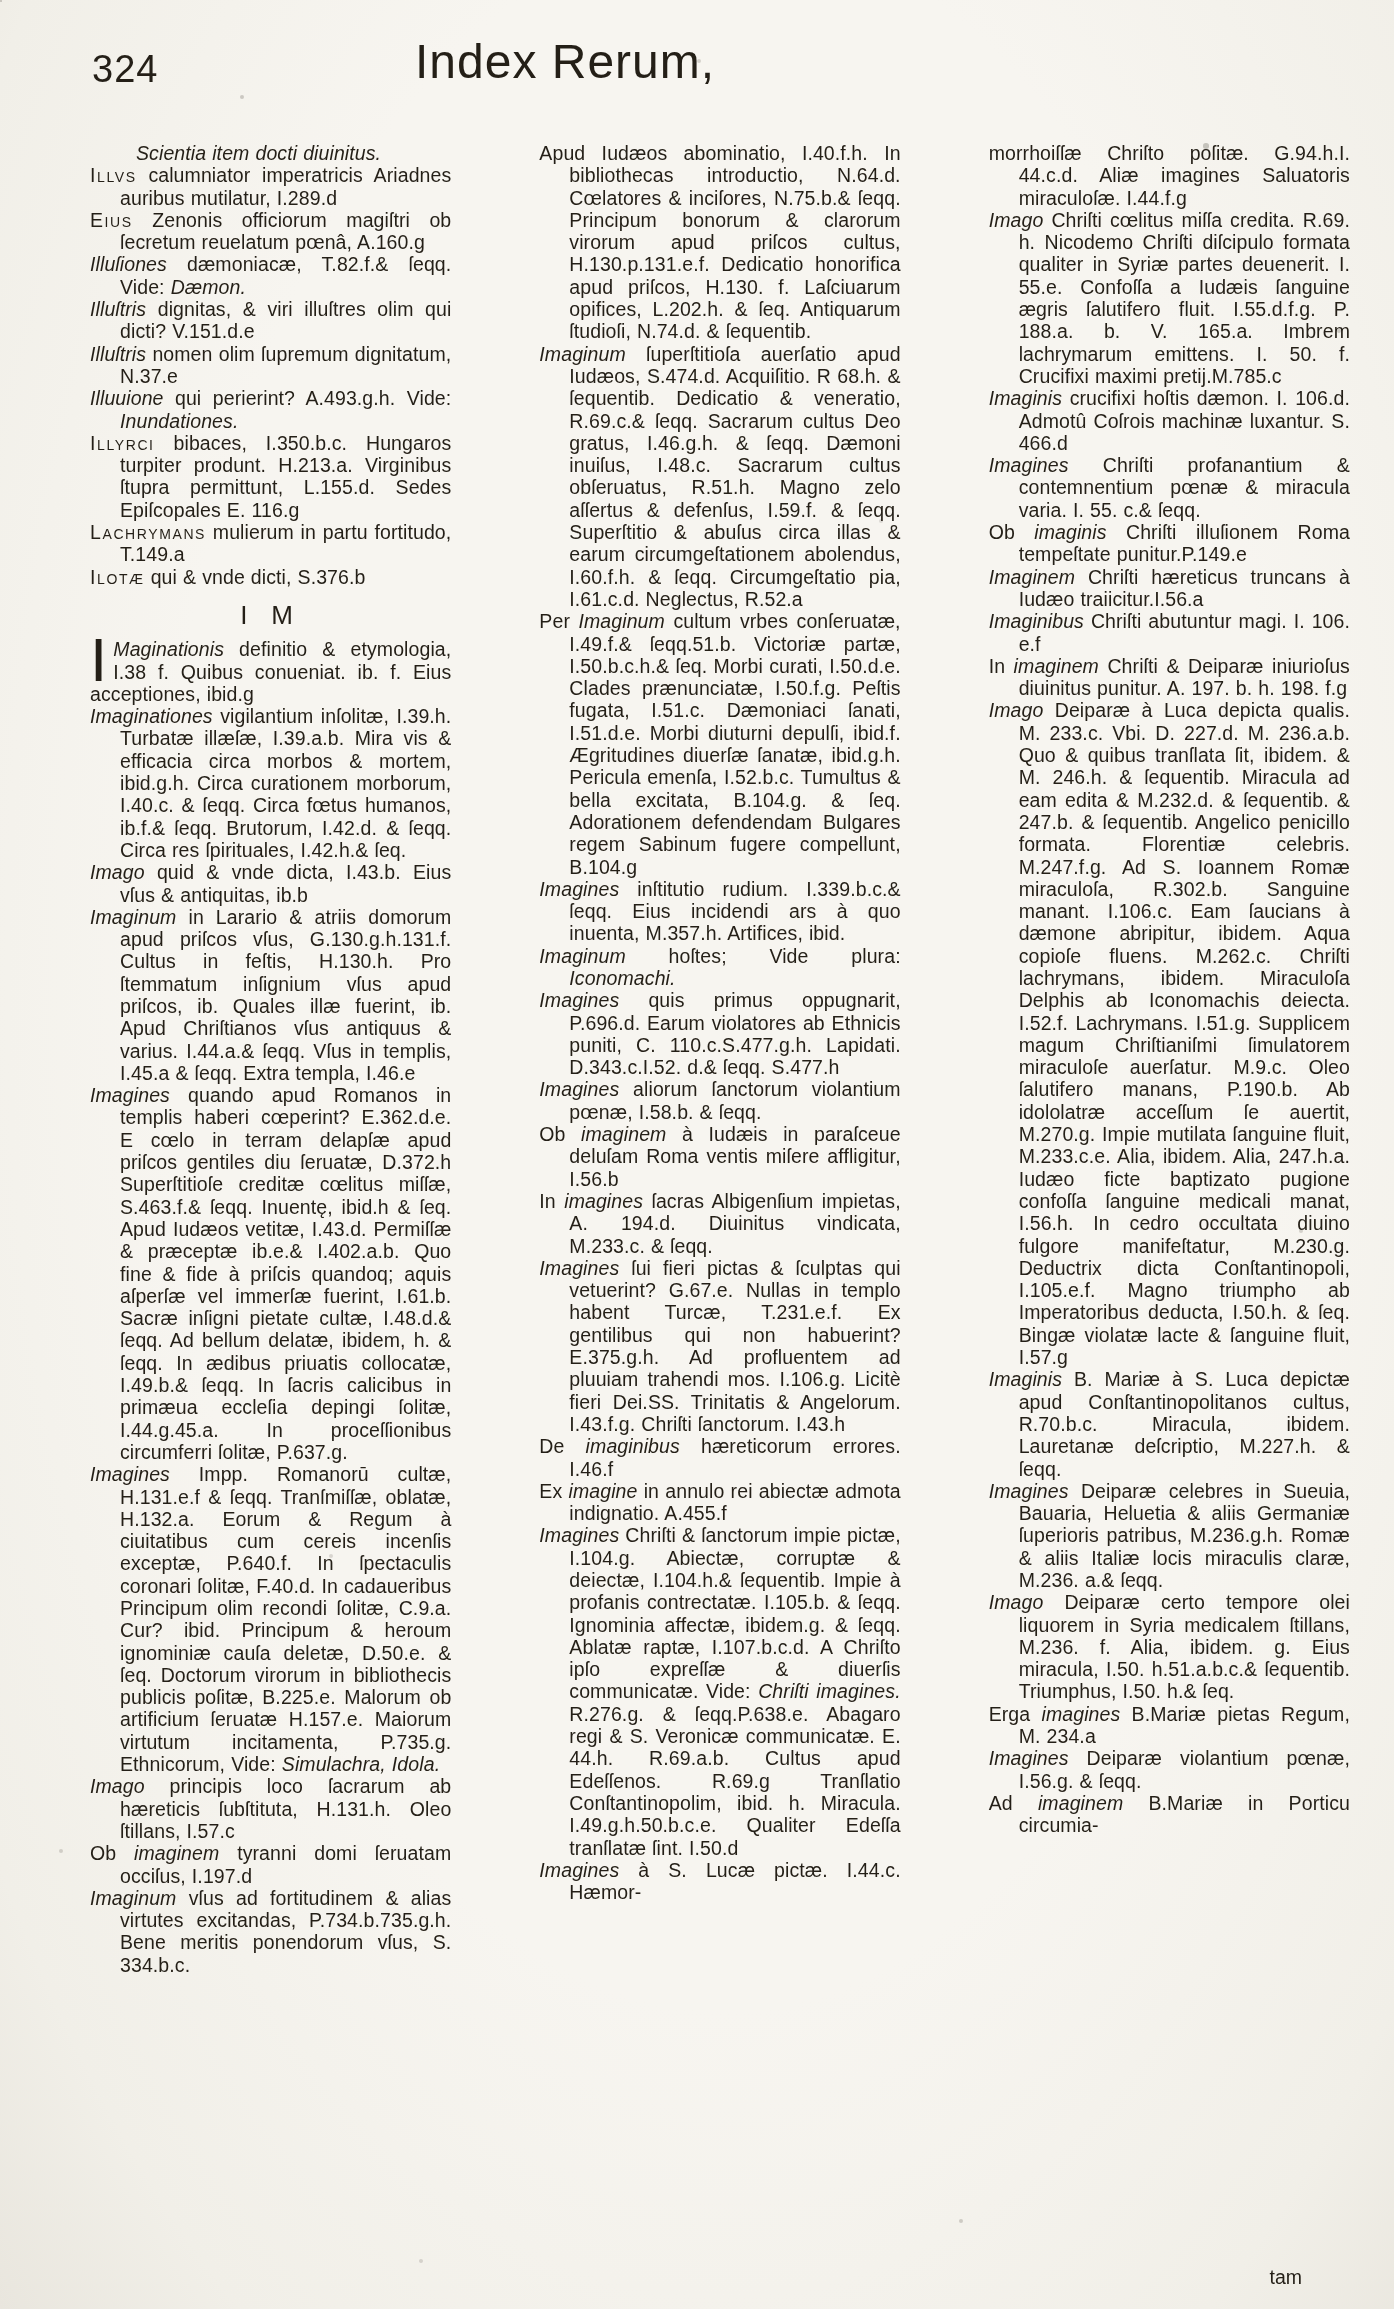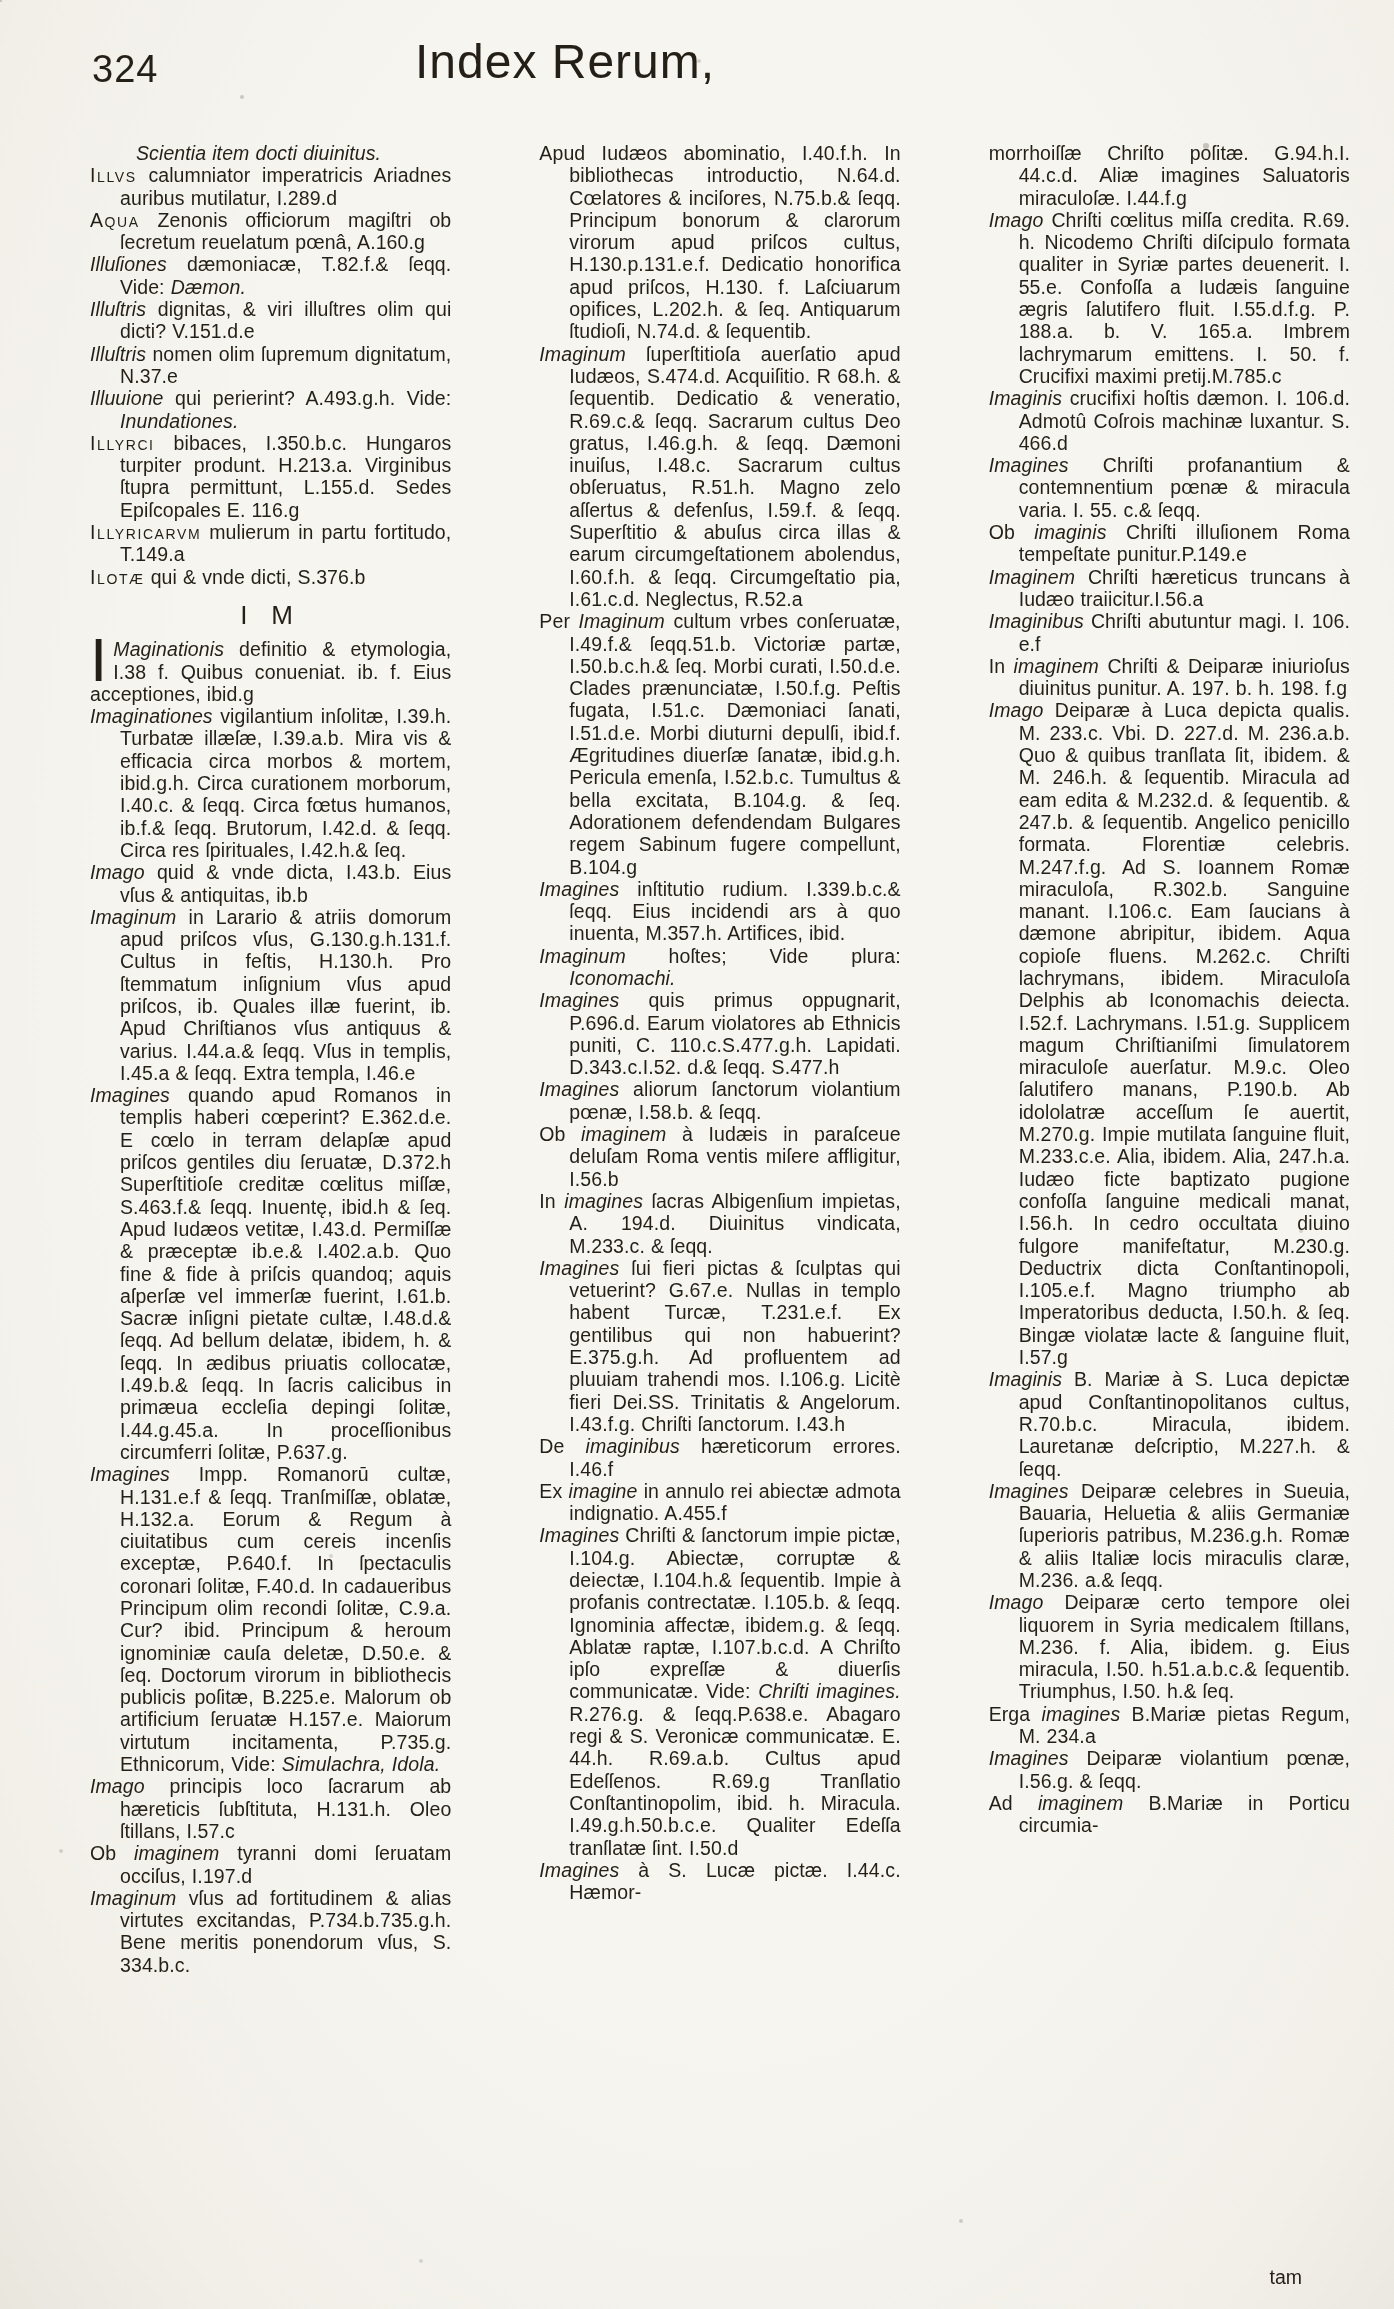--- a/index.html
+++ b/index.html
@@ -38,27 +38,27 @@
 <body>
 
 <div class="page">
   <div class="speck"></div>
   <div class="page-number">324</div>
   <div class="running-head">Index Rerum,</div>
   <div class="columns">
     <div class="col">
         <p class="entry heading"><i>Scientia item docti diuinitus.</i></p>
         <p class="entry"><span class="sc">Illvs</span><span> calumniator imperatricis Ariadnes auribus mutilatur, I.289.d</span></p>
-        <p class="entry"><span class="sc">Aqua</span><span> Zenonis officiorum magiſtri ob ſecretum reuelatum pœnâ, A.160.g</span></p>
+        <p class="entry"><span class="sc">Eius</span><span> Zenonis officiorum magiſtri ob ſecretum reuelatum pœnâ, A.160.g</span></p>
         <p class="entry"><i>Illuſiones</i><span> dæmoniacæ, T.82.f.&amp; ſeqq. Vide: </span><i>Dæmon.</i></p>
         <p class="entry"><i>Illuſtris</i><span> dignitas, &amp; viri illuſtres olim qui dicti? V.151.d.e</span></p>
         <p class="entry"><i>Illuſtris</i><span> nomen olim ſupremum dignitatum, N.37.e</span></p>
         <p class="entry"><i>Illuuione</i><span> qui perierint? A.493.g.h. Vide: </span><i>Inundationes.</i></p>
         <p class="entry"><span class="sc">Illyrci</span><span> bibaces, I.350.b.c. Hungaros turpiter produnt. H.213.a. Virginibus ſtupra permittunt, L.155.d. Sedes Epiſcopales E. 116.g</span></p>
-        <p class="entry"><span class="sc">Illyricarvm</span><span> mulierum in partu fortitudo, T.149.a</span></p>
+        <p class="entry"><span class="sc">Lachrymans</span><span> mulierum in partu fortitudo, T.149.a</span></p>
         <p class="entry"><span class="sc">Ilotæ</span><span> qui &amp; vnde dicti, S.376.b</span></p>
         <div class="section-head">I M</div>
         <p class="entry has-dropcap"><span class="dropcap">I</span><i>Maginationis</i><span> definitio &amp; etymologia, I.38 f. Quibus conueniat. ib. f. Eius acceptiones, ibid.g</span></p>
         <p class="entry"><i>Imaginationes</i><span> vigilantium inſolitæ, I.39.h. Turbatæ illæſæ, I.39.a.b. Mira vis &amp; efficacia circa morbos &amp; mortem, ibid.g.h. Circa curationem morborum, I.40.c. &amp; ſeqq. Circa fœtus humanos, ib.f.&amp; ſeqq. Brutorum, I.42.d. &amp; ſeqq. Circa res ſpirituales, I.42.h.&amp; ſeq.</span></p>
         <p class="entry"><i>Imago</i><span> quid &amp; vnde dicta, I.43.b. Eius vſus &amp; antiquitas, ib.b</span></p>
         <p class="entry"><i>Imaginum</i><span> in Larario &amp; atriis domorum apud priſcos vſus, G.130.g.h.131.f. Cultus in feſtis, H.130.h. Pro ſtemmatum inſignium vſus apud priſcos, ib. Quales illæ fuerint, ib. Apud Chriſtianos vſus antiquus &amp; varius. I.44.a.&amp; ſeqq. Vſus in templis, I.45.a &amp; ſeqq. Extra templa, I.46.e</span></p>
         <p class="entry"><i>Imagines</i><span> quando apud Romanos in templis haberi cœperint? E.362.d.e. E cœlo in terram delapſæ apud priſcos gentiles diu ſeruatæ, D.372.h Superſtitioſe creditæ cœlitus miſſæ, S.463.f.&amp; ſeqq. Inuentę, ibid.h &amp; ſeq. Apud Iudæos vetitæ, I.43.d. Permiſſæ &amp; præceptæ ib.e.&amp; I.402.a.b. Quo fine &amp; fide à priſcis quandoq; aquis aſperſæ vel immerſæ fuerint, I.61.b. Sacræ inſigni pietate cultæ, I.48.d.&amp; ſeqq. Ad bellum delatæ, ibidem, h. &amp; ſeqq. In ædibus priuatis collocatæ, I.49.b.&amp; ſeqq. In ſacris calicibus in primæua eccleſia depingi ſolitæ, I.44.g.45.a. In proceſſionibus circumferri ſolitæ, P.637.g.</span></p>
         <p class="entry"><i>Imagines</i><span> Impp. Romanorū cultæ, H.131.e.f &amp; ſeqq. Tranſmiſſæ, oblatæ, H.132.a. Eorum &amp; Regum à ciuitatibus cum cereis incenſis exceptæ, P.640.f. In ſpectaculis coronari ſolitæ, F.40.d. In cadaueribus Principum olim recondi ſolitæ, C.9.a. Cur? ibid. Principum &amp; heroum ignominiæ cauſa deletæ, D.50.e. &amp; ſeq. Doctorum virorum in bibliothecis publicis poſitæ, B.225.e. Malorum ob artificium ſeruatæ H.157.e. Maiorum virtutum incitamenta, P.735.g. Ethnicorum, Vide: </span><i>Simulachra, Idola.</i></p>
         <p class="entry"><i>Imago</i><span> principis loco ſacrarum ab hæreticis ſubſtituta, H.131.h. Oleo ſtillans, I.57.c</span></p>
         <p class="entry"><span>Ob </span><i>imaginem</i><span> tyranni domi ſeruatam occiſus, I.197.d</span></p>

